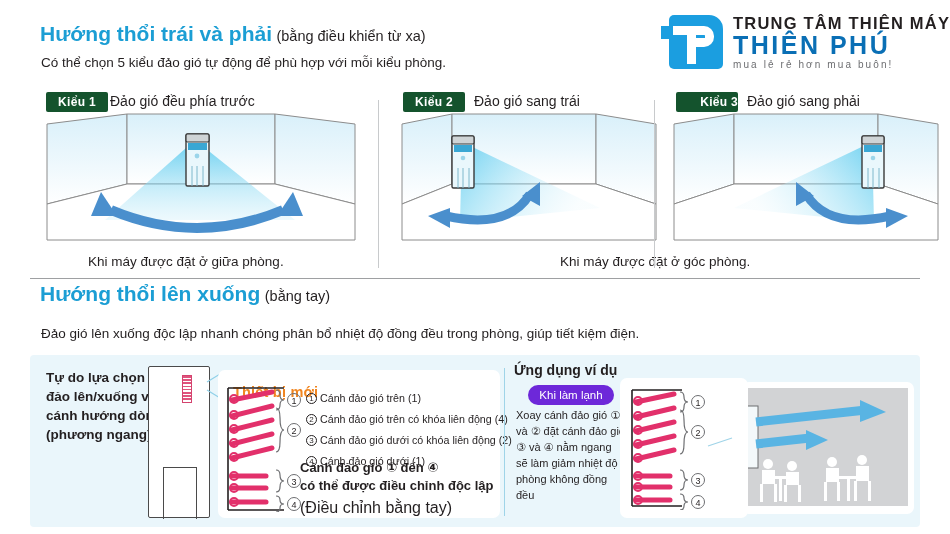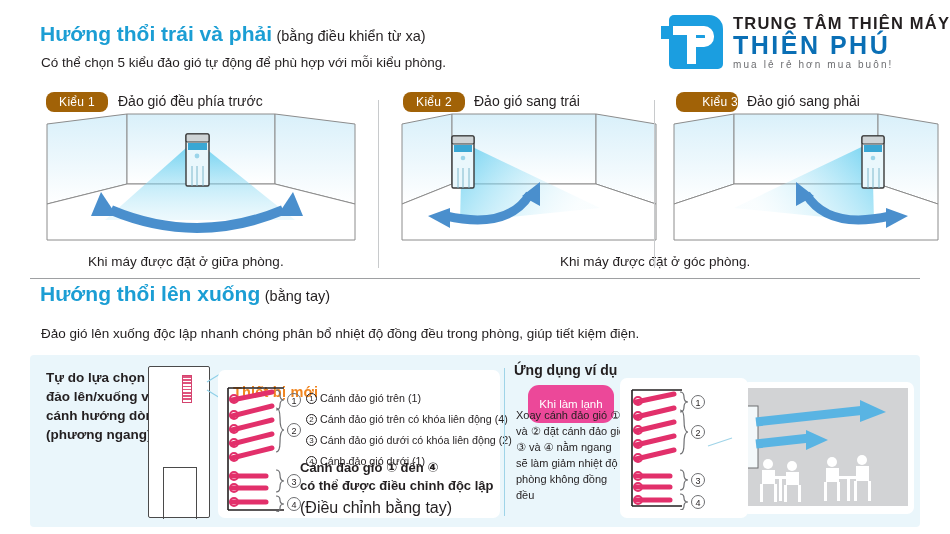--- a/index.html
+++ b/index.html
@@ -47,22 +47,22 @@
   .sec-head .h-main { font-size: 21px; font-weight: bold; color: #1b9ed4; }
   .sec-head .h-sub { font-size: 14.5px; color: #231f20; }
   .sec-desc { position: absolute; font-size: 13.5px; color: #231f20; white-space: nowrap; }
 
   
   .rule { position: absolute; background: #9ea0a2; height: 1px; }
   .vrule { position: absolute; background: #c8cacc; width: 1px; }
 
   
   .kieu-badge {
-    position: absolute; background: #a16207; color: #fff;
-    border-radius: 8px; font-size: 12px; font-weight: normal;
+    position: absolute; background: #14532d; color: #fff;
+    border-radius: 2px; font-size: 12px; font-weight: bold;
     padding: 3px 0; width: 62px; text-align: center; letter-spacing: .3px;
   }
   .kieu-title { position: absolute; font-size: 14px; color: #231f20; white-space: nowrap; }
 
   
   .room { position: absolute; }
   .room svg { display: block; }
   .cap { position: absolute; font-size: 13.5px; color: #231f20; white-space: nowrap; }
 
   
@@ -114,22 +114,22 @@
     font-size: 13px; font-weight: bold; color: #231f20; line-height: 1.36;
   }
   .bold-note .sub { font-size: 16px; font-weight: normal; display: block; margin-top: 3px; }
 
   .ex-head {
     position: absolute; left: 514px; top: 362px;
     font-size: 14px; font-weight: bold; color: #231f20;
   }
   .cool-badge {
     position: absolute; left: 528px; top: 385px; width: 86px;
-    background: #ec4899; color: #fff; border-radius: 11px;
-    font-size: 11.5px; text-align: center; padding: 13px 0;
+    background: #6d28d9; color: #fff; border-radius: 11px;
+    font-size: 11.5px; text-align: center; padding: 4px 0;
   }
   .ex-text {
     position: absolute; left: 516px; top: 408px; width: 110px;
     font-size: 11px; color: #231f20; line-height: 1.45;
   }
   .vsep { position: absolute; background: #9fd4e8; width: 1.4px; }
 </style>
 </head>
 <body>
 
@@ -150,21 +150,21 @@
   </div>
 </div>
 
 <div class="sec-head" style="left:40px; top:22px;">
   <span class="h-main">Hướng thổi trái và phải</span>
   <span class="h-sub">(bằng điều khiển từ xa)</span>
 </div>
 <div class="sec-desc" style="left:41px; top:55px;">Có thể chọn 5 kiểu đảo gió tự động để phù hợp với mỗi kiểu phòng.</div>
 
 <div class="kieu-badge" style="left:46px;  top:92px;">Kiểu 1</div>
-<div class="kieu-title" style="left:118px; top:93px;">Đảo gió đều phía trước</div>
+<div class="kieu-title" style="left:110px; top:93px;">Đảo gió đều phía trước</div>
 
 <div class="kieu-badge" style="left:403px; top:92px;">Kiểu 2</div>
 <div class="kieu-title" style="left:474px; top:93px;">Đảo gió sang trái</div>
 
 <div class="kieu-badge" style="left:676px; top:92px;text-align:right;">Kiểu 3</div>
 <div class="kieu-title" style="left:747px; top:93px;">Đảo gió sang phải</div>
 
 <div class="room" style="left:45px; top:112px;">
   <svg width="312" height="132" viewBox="0 0 312 132">
     <defs>

